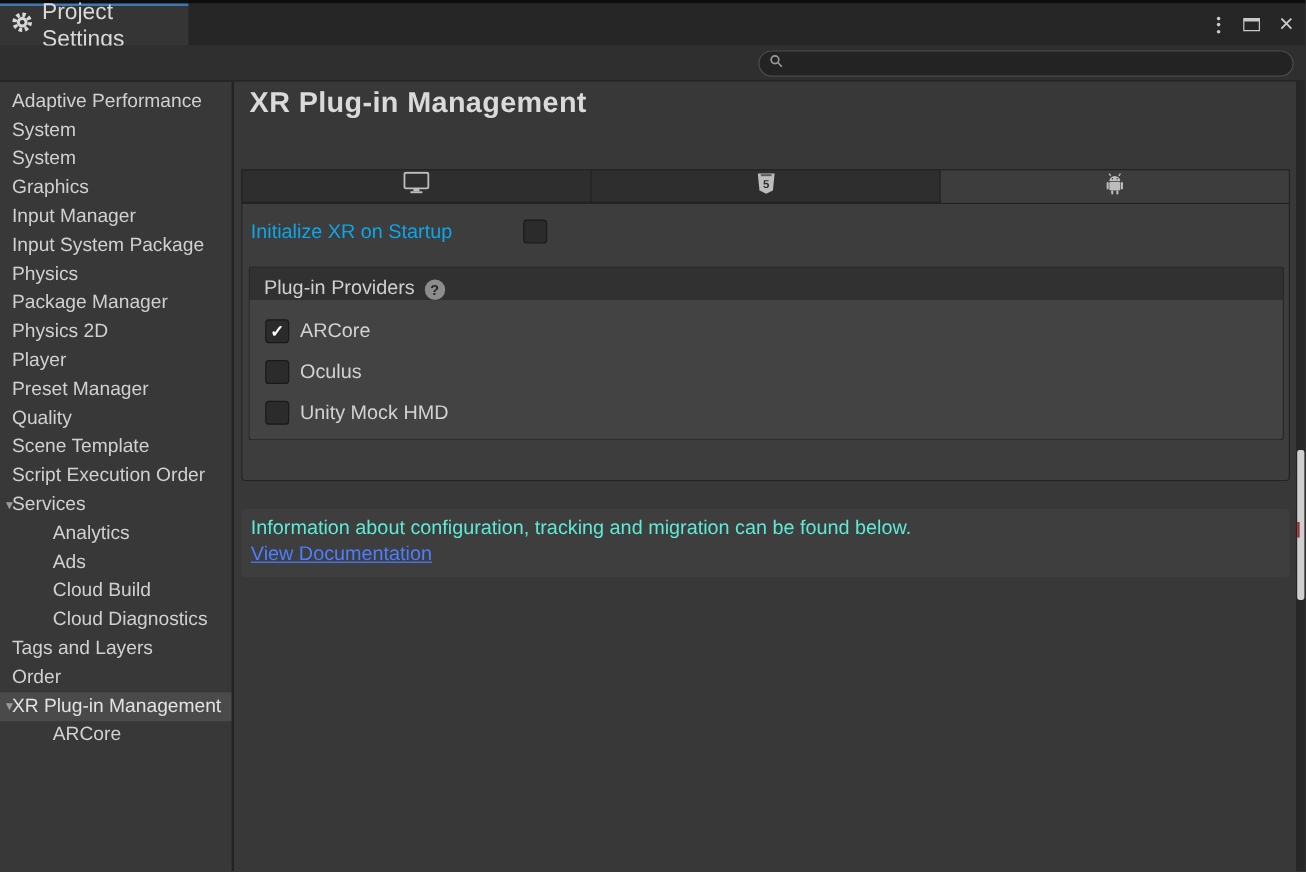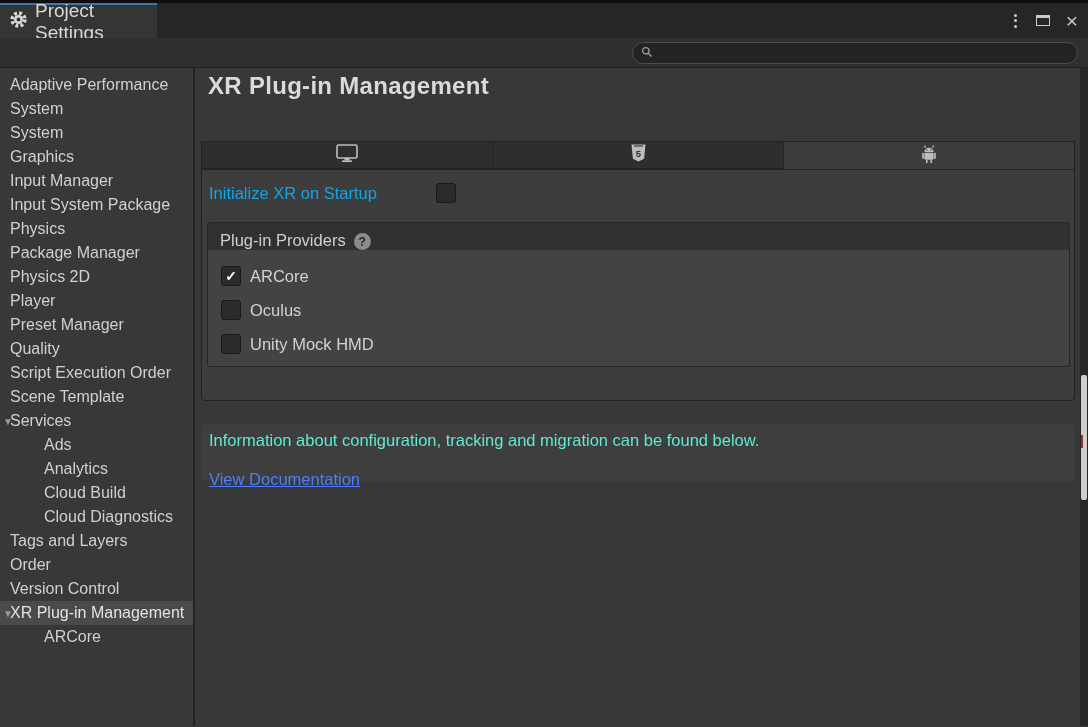--- a/index.html
+++ b/index.html
@@ -65,21 +65,21 @@
                 justify-content:center; }
   .prov-body { height:117px; background:#434343; border:1px solid #272727; border-top:none;
                border-radius:0 0 3px 3px; padding-top:9px; }
   .prov-row { height:34px; display:flex; align-items:center; padding-left:13px; gap:9px;
               color:#d2d2d2; font-size:16.5px; }
 
   .infobox { position:absolute; left:6px; top:356px; width:874px; height:57px;
              background:#3e3e3e; border-radius:4px; padding:7px 8px; }
   .info-text { color:#5eead4; font-size:16.5px; }
   .info-link { color:#4c7eff; font-size:16.5px; text-decoration:underline;
-               display:inline-block; margin-top:20px; cursor:pointer; }
+               display:inline-block; margin-top:3px; cursor:pointer; }
 
   .scroll-strip { position:absolute; right:0; top:0; width:8px; height:100%; background:#262626; }
   .scroll-thumb { position:absolute; right:1px; top:307px; width:6px; height:125px;
                   background:#cfcfcf; border-radius:2px; }
   .scroll-red { position:absolute; left:0; top:60px; width:2px; height:13px; background:#9c2e2e; }
 </style>
 </head>
 <body>
 
 <div class="top-strip"></div>
@@ -126,30 +126,29 @@
     <div class="si"><span>System</span></div>
     <div class="si"><span>Graphics</span></div>
     <div class="si"><span>Input Manager</span></div>
     <div class="si"><span>Input System Package</span></div>
     <div class="si"><span>Physics</span></div>
     <div class="si"><span>Package Manager</span></div>
     <div class="si"><span>Physics 2D</span></div>
     <div class="si"><span>Player</span></div>
     <div class="si"><span>Preset Manager</span></div>
     <div class="si"><span>Quality</span></div>
+    <div class="si"><span>Scene Template</span></div>
     <div class="si"><span>Script Execution Order</span></div>
-    <div class="si"><span>Scene Template</span></div>
     <div class="si"><span class="fold">▼</span><span>Services</span></div>
+    <div class="si lvl1"><span>Analytics</span></div>
     <div class="si lvl1"><span>Ads</span></div>
-    <div class="si lvl1"><span>Analytics</span></div>
     <div class="si lvl1"><span>Cloud Build</span></div>
     <div class="si lvl1"><span>Cloud Diagnostics</span></div>
     <div class="si"><span>Tags and Layers</span></div>
     <div class="si"><span>Order</span></div>
-    <div class="si"><span>Version Control</span></div>
     <div class="si sel"><span class="fold">▼</span><span>XR Plug-in Management</span></div>
     <div class="si lvl1"><span>ARCore</span></div>
   </div>
 
   <div class="content">
     <div class="page-title">XR Plug-in Management</div>
 
     <div class="tabbar">
       <div class="ptab">
         <span>

